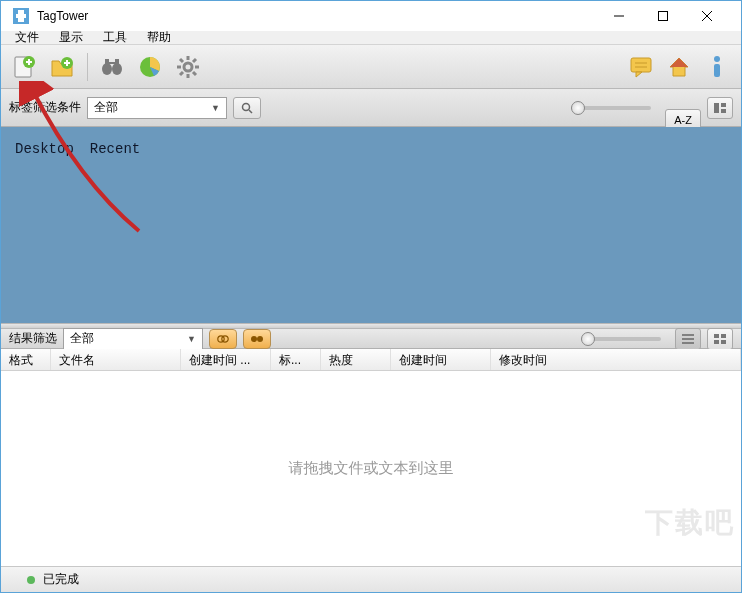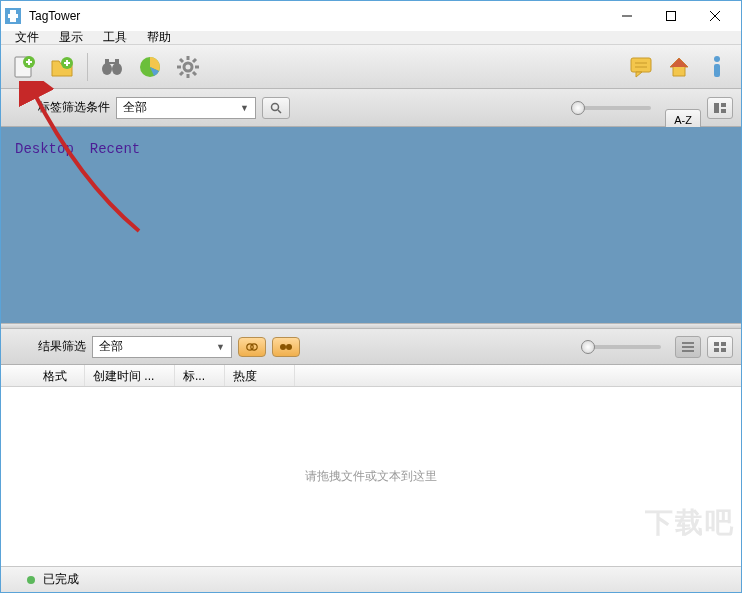--- a/index.html
+++ b/index.html
@@ -1,57 +1,57 @@
 <!DOCTYPE html>
 <html><head>
 <meta charset="utf-8">
 <style>
 * { box-sizing: border-box; margin: 0; padding: 0; }
 body { font-family: "Microsoft YaHei", "Segoe UI", sans-serif; font-size: 12px; background: #fff; }
 
 .window { width: 742px; height: 593px; border: 1px solid #5aa3d8; position: relative; display: flex; flex-direction: column; }
 
-.titlebar { height: 30px; background: #fff; display: flex; align-items: center; padding: 0 4px; }
+.titlebar { height: 30px; background: #fff; display: flex; align-items: center; padding: 0 12px; }
 .title-icon { width: 16px; height: 16px; background: #5aa3d8; margin-right: 8px; display: flex; align-items: center; justify-content: center; color: #fff; font-size: 10px; }
 .title-text { flex: 1; font-size: 12px; }
 .winbtn { width: 44px; height: 28px; display: flex; align-items: center; justify-content: center; font-family: "Segoe UI Symbol"; font-size: 12px; }
 
 .menubar { height: 14px; background: #f0f0f0; display: flex; align-items: center; padding: 0 4px; border-bottom: 1px solid #d4d4d4; }
 .menu-item { padding: 2px 10px; }
 
 .toolbar { height: 44px; background: linear-gradient(#f2f2f2, #dcdcdc); border-bottom: 1px solid #b8b8b8; display: flex; align-items: center; padding: 0 8px; gap: 6px; }
 .toolbtn { width: 32px; height: 32px; display: flex; align-items: center; justify-content: center; border-radius: 3px; }
 .toolsep { width: 1px; height: 28px; background: #c0c0c0; margin: 0 2px; }
 .toolspacer { flex: 1; }
 
 .filterbar { height: 38px; background: linear-gradient(#eaeaea, #d6d6d6); border-bottom: 1px solid #b0b0b0; display: flex; align-items: center; padding: 0 8px; gap: 6px; }
-.filter-label { font-size: 12px; margin-left: 29px; }
+.filter-label { font-size: 12px; }
 .combo { height: 22px; width: 140px; background: #fff; border: 1px solid #a0a0a0; display: flex; align-items: center; padding: 0 6px; justify-content: space-between; font-size: 12px; }
 .combo .arrow { font-size: 9px; color: #555; }
 .iconbtn { width: 28px; height: 22px; background: linear-gradient(#f8f8f8,#e0e0e0); border: 1px solid #a8a8a8; border-radius: 3px; display: flex; align-items: center; justify-content: center; font-size: 11px; }
 .slider { flex: 0 0 80px; height: 4px; background: #c0c0c0; border-radius: 2px; position: relative; margin: 0 8px; }
 .slider .thumb { position: absolute; left: 0; top: -5px; width: 14px; height: 14px; background: radial-gradient(#fff,#d0d0d0); border: 1px solid #888; border-radius: 50%; }
 .azbtn { width: 36px; height: 22px; background: linear-gradient(#f8f8f8,#e0e0e0); border: 1px solid #a8a8a8; border-radius: 3px; display: flex; align-items: center; justify-content: center; font-size: 11px; margin-top: 25px; }
 .gridbtn { width: 26px; height: 22px; background: linear-gradient(#f8f8f8,#e0e0e0); border: 1px solid #a8a8a8; border-radius: 3px; display: flex; align-items: center; justify-content: center; }
 
 .tagarea { flex: 0 0 196px; background: #6b99bd; padding: 14px; display: flex; gap: 16px; align-items: flex-start; }
-.tag-item { color: #4c1d95; font-family: "Courier New", monospace; font-size: 14px; }
+.tag-item { color: #0f172a; font-family: "Courier New", monospace; font-size: 14px; }
 
 .splitter { height: 6px; background: linear-gradient(#e8e8e8,#d0d0d0); border-top: 1px solid #b8b8b8; border-bottom: 1px solid #b8b8b8; }
 
-.resultbar { height: 36px; background: linear-gradient(#eaeaea, #d6d6d6); border-bottom: 1px solid #b0b0b0; display: flex; align-items: center; padding: 8px 8px; gap: 6px; }
+.resultbar { height: 20px; background: linear-gradient(#eaeaea, #d6d6d6); border-bottom: 1px solid #b0b0b0; display: flex; align-items: center; padding: 8px 8px; gap: 6px; }
 .pillbtn { width: 28px; height: 20px; border-radius: 4px; border: 1px solid #b89050; background: linear-gradient(#ffd898,#f0b04e); display: flex; align-items: center; justify-content: center; font-size: 9px; color: #8a5500; }
 .viewbtn { width: 26px; height: 22px; background: linear-gradient(#f8f8f8,#e0e0e0); border: 1px solid #a8a8a8; border-radius: 3px; display: flex; align-items: center; justify-content: center; }
 .viewbtn.active { background: linear-gradient(#d8d8d8,#c4c4c4); }
 
-.colheader { height: 22px; background: linear-gradient(#fdfdfd,#ececec); border-bottom: 1px solid #d0d0d0; display: flex; padding-left: 34px; }
+.colheader { height: 22px; background: linear-gradient(#fdfdfd,#ececec); border-bottom: 1px solid #d0d0d0; display: flex; }
 .col { padding: 3px 8px; border-right: 1px solid #e0e0e0; font-size: 12px; white-space: nowrap; overflow: hidden; }
 
 .resultlist { flex: 1; background: #fff; display: flex; align-items: center; justify-content: center; position: relative; }
-.placeholder { color: #9a9a9a; font-size: 12px; }
+.placeholder { color: #9a9a9a; font-size: 15px; }
 
 .statusbar { height: 26px; background: linear-gradient(#f4f4f4,#e4e4e4); border-top: 1px solid #c8c8c8; display: flex; align-items: center; padding: 0 26px; gap: 8px; }
 .status-dot { width: 8px; height: 8px; background: #5cb85c; border-radius: 50%; }
 
 .arrow-annotation { position: absolute; pointer-events: none; z-index: 1000; }
 
 .watermark { position: absolute; right: 6px; bottom: 24px; color: #e8e8e8; font-size: 28px; font-weight: bold; pointer-events: none; letter-spacing: 2px; }
 
 svg { display: block; }
 </style>
@@ -232,23 +232,26 @@
           <rect x="0" y="0" width="5" height="4" fill="#777"></rect>
           <rect x="7" y="0" width="5" height="4" fill="#777"></rect>
           <rect x="0" y="6" width="5" height="4" fill="#777"></rect>
           <rect x="7" y="6" width="5" height="4" fill="#777"></rect>
         </svg>
     </div>
   </div>
 
   <div class="colheader">
     <div class="col" style="width:50px">格式</div>
+    <div class="col" style="width:130px">文件名</div>
     <div class="col" style="width:90px">创建时间 ...</div>
     <div class="col" style="width:50px">标...</div>
     <div class="col" style="width:70px">热度</div>
+    <div class="col" style="width:100px">创建时间</div>
+    <div class="col" style="flex:1">修改时间</div>
   </div>
 
   <div class="resultlist">
     <div class="placeholder">请拖拽文件或文本到这里</div>
     <div class="watermark">下载吧</div>
   </div>
 
   <div class="statusbar">
     <div class="status-dot"></div>
     <span>已完成</span>

